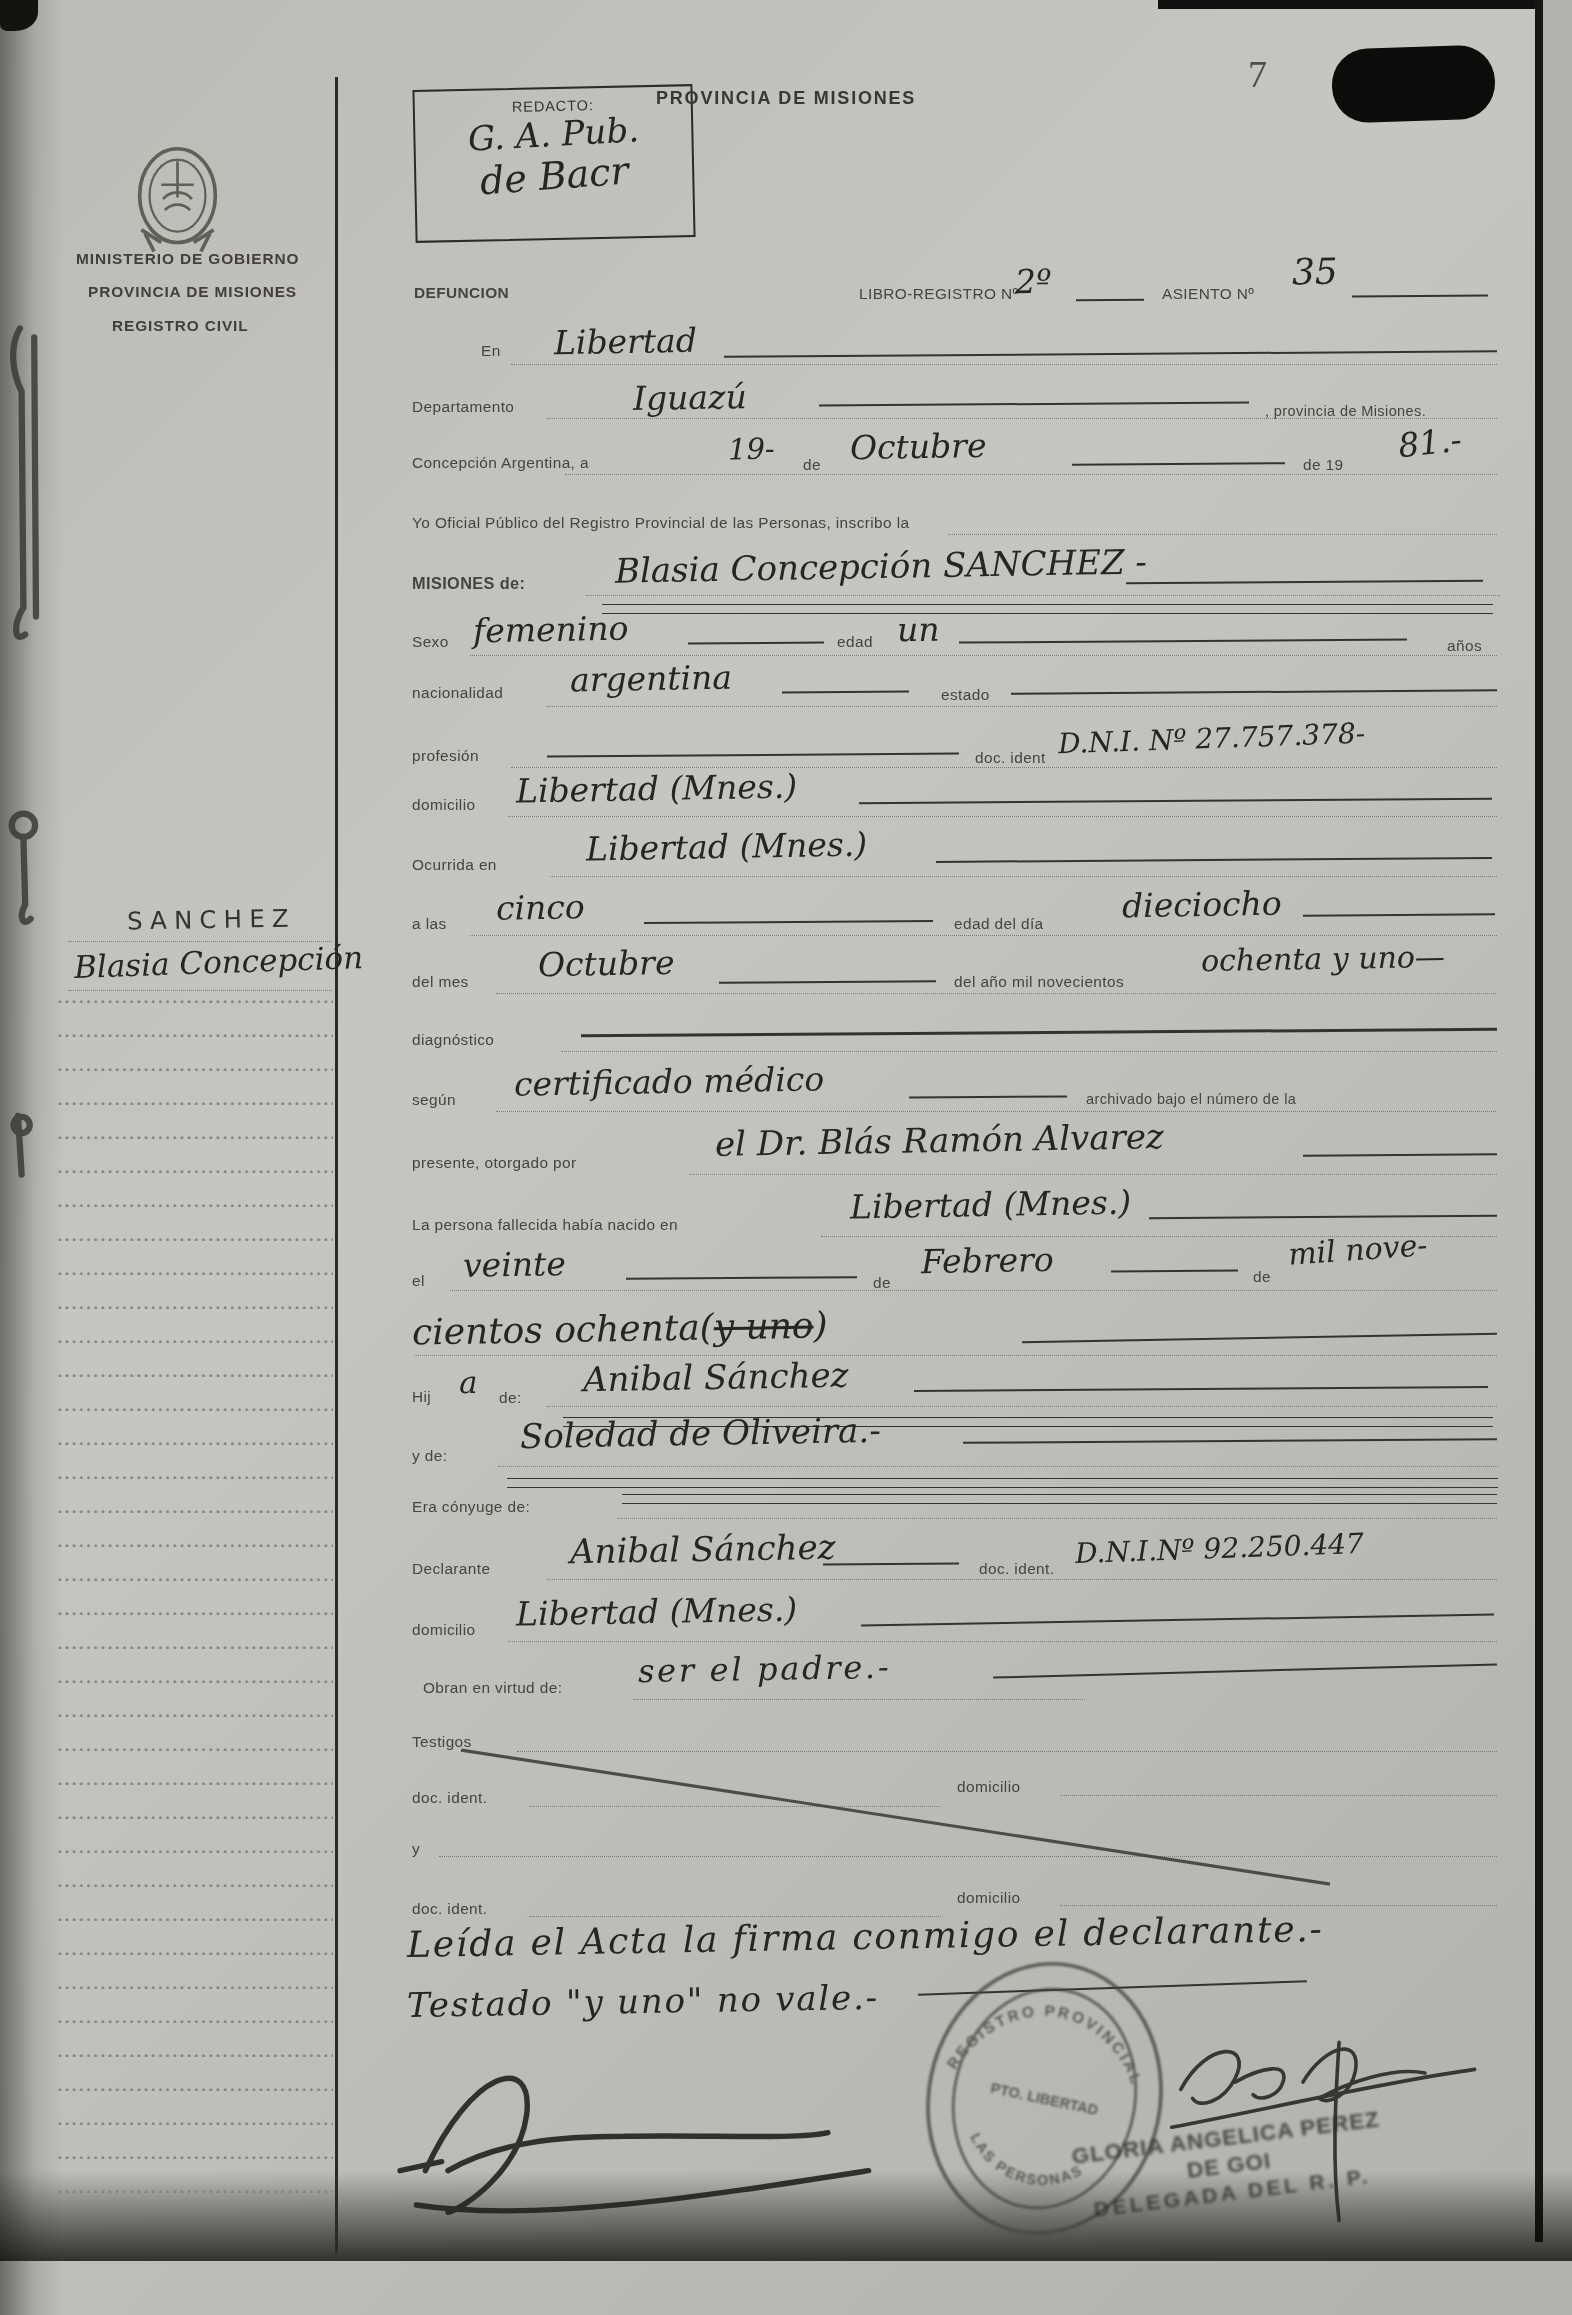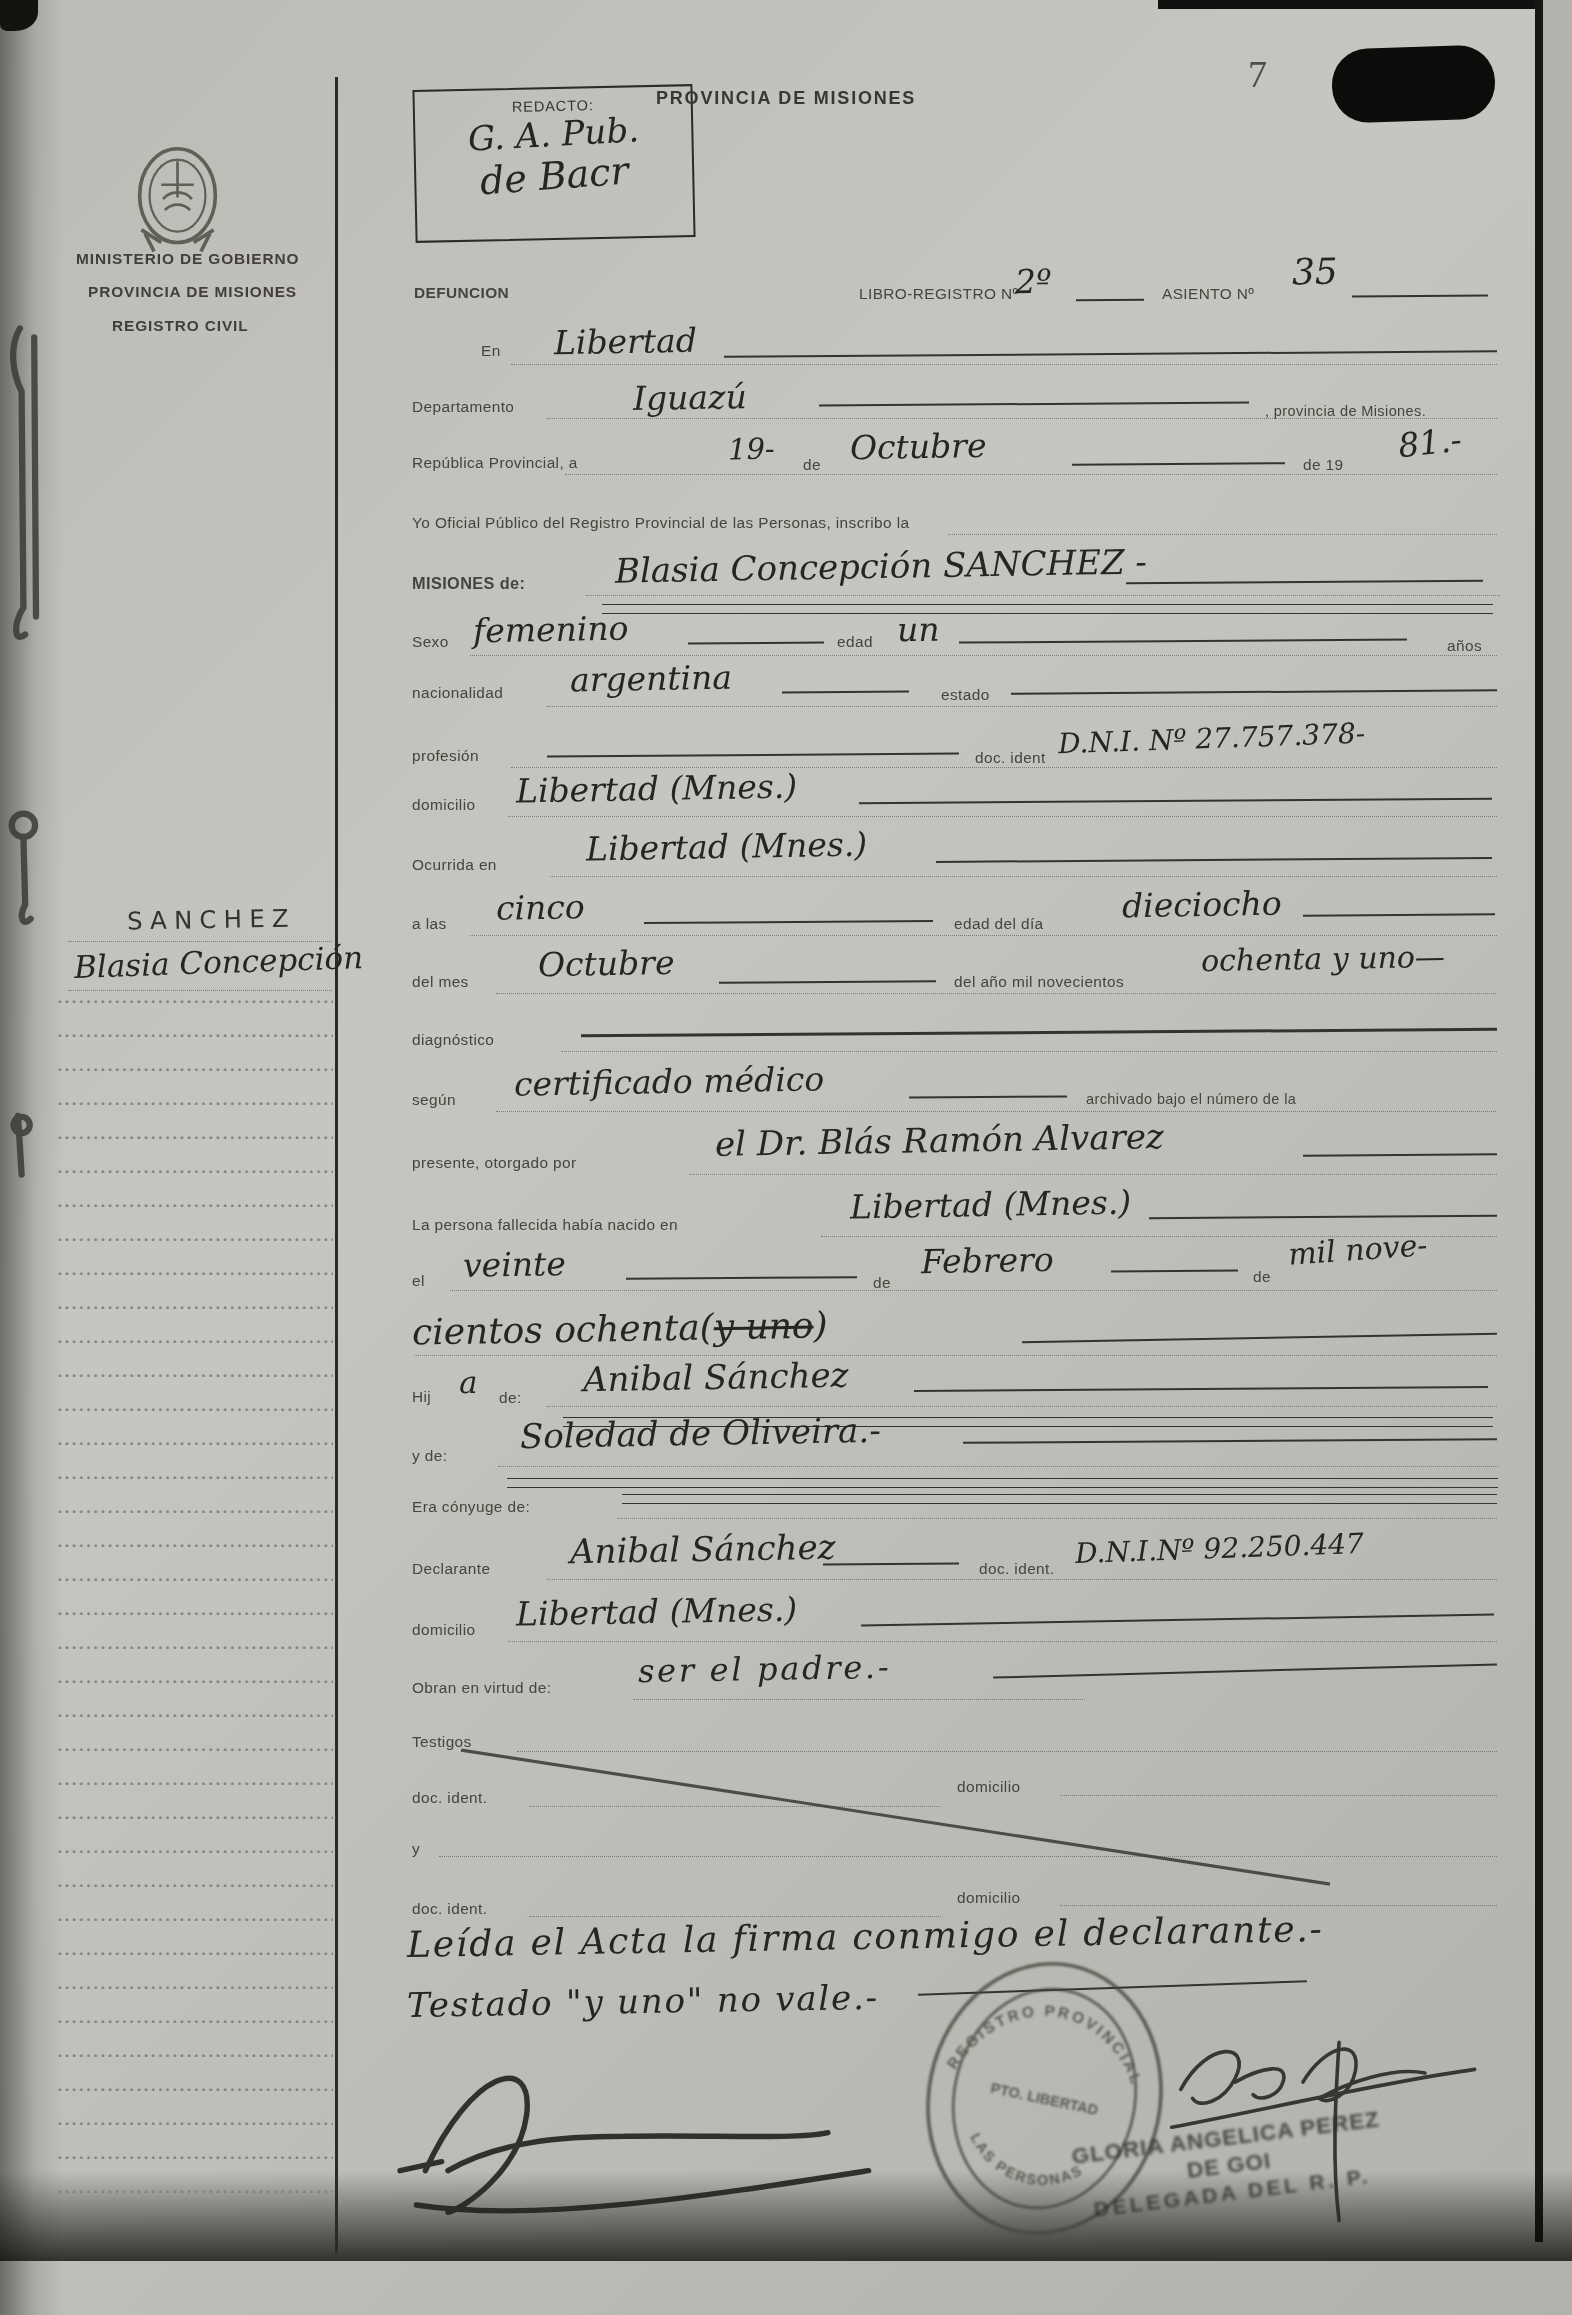--- a/index.html
+++ b/index.html
@@ -95,21 +95,21 @@
   <div class="hw" style="left:554px;top:322px;font-size:33px;">Libertad</div>
   <div class="dot" style="left:511px;top:364px;width:986px;"></div>
   <div class="ln" style="left:724px;top:353px;width:773px;"></div>
 
   <div class="lbl" style="left:412px;top:398px;">Departamento</div>
   <div class="hw" style="left:633px;top:378px;font-size:33px;">Iguazú</div>
   <div class="dot" style="left:547px;top:418px;width:950px;"></div>
   <div class="ln" style="left:819px;top:403px;width:430px;"></div>
   <div class="lbl sm" style="left:1265px;top:403px;">, provincia de Misiones.</div>
 
-  <div class="lbl" style="left:412px;top:454px;">República Provincial, a</div>
+  <div class="lbl" style="left:412px;top:454px;">Concepción Argentina, a</div>
   <div class="hw" style="left:728px;top:432px;font-size:29px;">19-</div>
   <div class="lbl" style="left:803px;top:456px;">de</div>
   <div class="hw" style="left:850px;top:427px;font-size:33px;">Octubre</div>
   <div class="dot" style="left:565px;top:474px;width:932px;"></div>
   <div class="ln" style="left:1072px;top:463px;width:213px;"></div>
   <div class="lbl" style="left:1303px;top:456px;">de 19</div>
   <div class="hw" style="left:1398px;top:423px;font-size:33px;transform:rotate(-6deg);">81.-</div>
 
   <div class="lbl" style="left:412px;top:514px;">Yo Oficial Público del Registro Provincial de las Personas, inscribo la</div>
   <div class="dot" style="left:948px;top:534px;width:549px;"></div>
@@ -226,21 +226,21 @@
   <div class="ln" style="left:823px;top:1563px;width:136px;"></div>
   <div class="lbl" style="left:979px;top:1560px;">doc. ident.</div>
   <div class="hw" style="left:1075px;top:1532px;font-size:28px;transform:rotate(-2deg);">D.N.I.Nº 92.250.447</div>
   <div class="dot" style="left:547px;top:1579px;width:950px;"></div>
 
   <div class="lbl" style="left:412px;top:1621px;">domicilio</div>
   <div class="hw" style="left:516px;top:1592px;font-size:33px;">Libertad (Mnes.)</div>
   <div class="ln" style="left:861px;top:1619px;width:633px;transform:rotate(-1deg);"></div>
   <div class="dot" style="left:508px;top:1641px;width:989px;"></div>
 
-  <div class="lbl" style="left:412px;top:1679px;text-align:right;">Obran en virtud de:</div>
+  <div class="lbl" style="left:423px;top:1679px;text-align:right;">Obran en virtud de:</div>
   <div class="hw" style="left:638px;top:1650px;font-size:32px;letter-spacing:2.7px;">ser el padre.-</div>
   <div class="ln" style="left:993px;top:1670px;width:504px;transform:rotate(-1.5deg);"></div>
   <div class="dot" style="left:633px;top:1699px;width:452px;"></div>
 
   <div class="lbl" style="left:412px;top:1733px;">Testigos</div>
   <div class="dot" style="left:517px;top:1751px;width:980px;"></div>
   <div class="lbl" style="left:412px;top:1789px;">doc. ident.</div>
   <div class="dot" style="left:529px;top:1806px;width:412px;"></div>
   <div class="lbl" style="left:957px;top:1778px;">domicilio</div>
   <div class="dot" style="left:1060px;top:1795px;width:437px;"></div>

